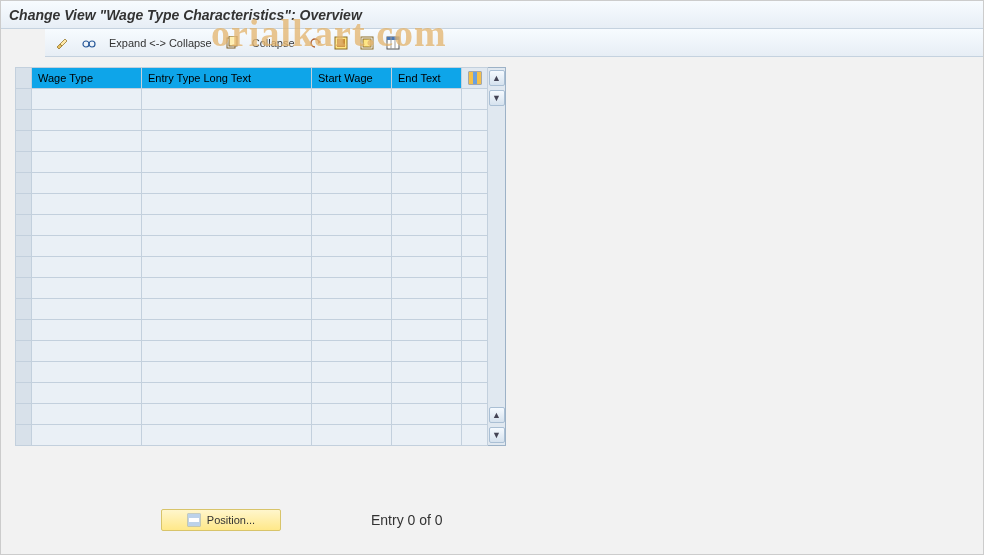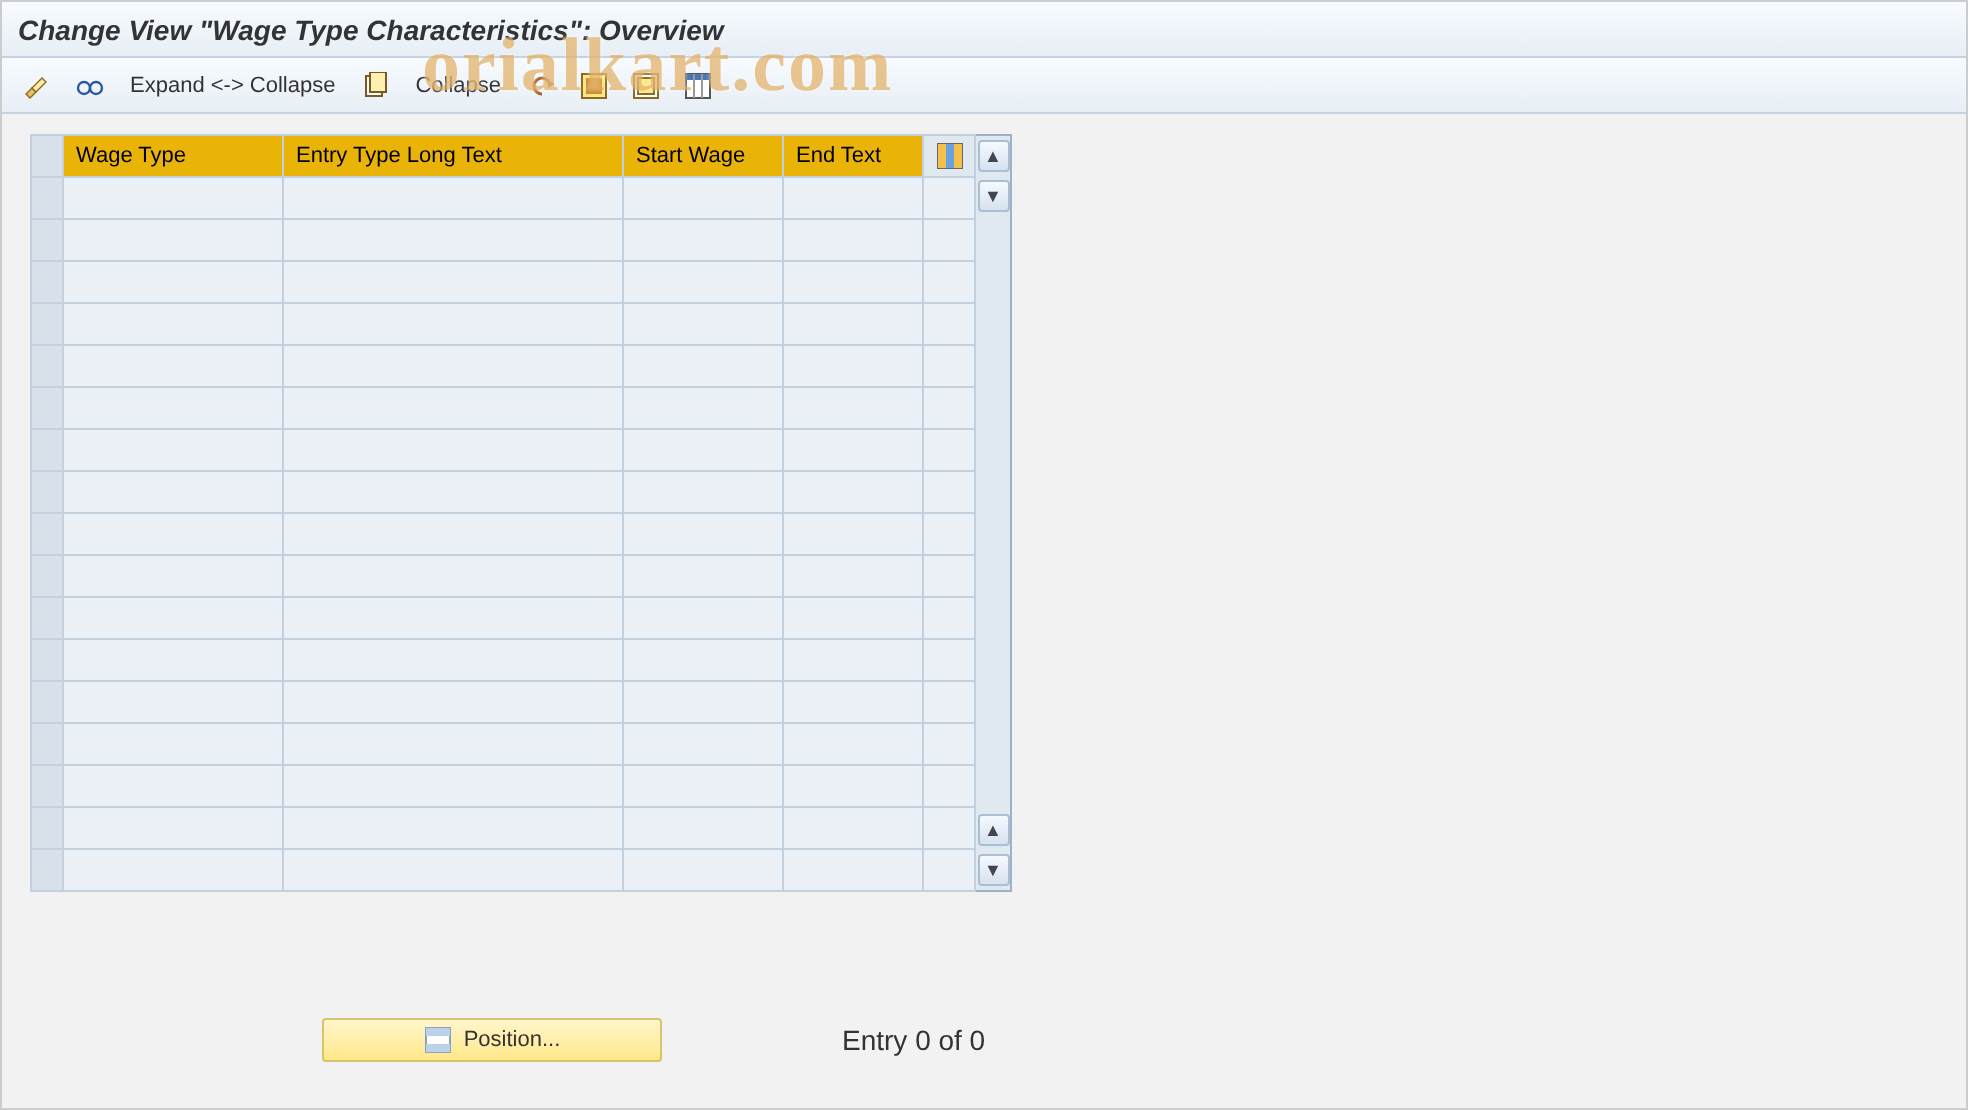--- a/index.html
+++ b/index.html
@@ -15,56 +15,57 @@
   .titlebar {
     height:28px; display:flex; align-items:center; padding-left:8px;
     background:linear-gradient(#f7fbff,#e7eef5);
     border-bottom:1px solid #c5d2df;
     font-weight:bold; font-style:italic; font-size:14px; color:#333;
   }
   .toolbar {
     height:28px; display:flex; align-items:center; padding-left:6px; gap:2px;
     background:linear-gradient(#f7fbff,#e7eef5);
     border-bottom:1px solid #c5d2df;
+    margin-left:44px;
   }
   .tbtn {
     height:20px; min-width:20px; display:flex; align-items:center; justify-content:center;
     padding:0 4px; border:1px solid transparent; border-radius:2px; cursor:pointer;
   }
   .tlabel { font-size:11px; color:#333; padding:0 6px; }
   .content { padding:10px 0 0 14px; }
   .table-wrap { display:flex; }
   .grid {
     border:1px solid #9db2c7; background:#eaf0f6;
     border-collapse:collapse;
   }
   .grid th, .grid td {
     border:1px solid #c3d0dd; height:21px; padding:0 6px; font-weight:normal; text-align:left;
     background:#eaf0f6; font-size:11px;
   }
-  .grid th { background:#eab308; }
+  .grid th { background:#0ea5e9; }
   .grid td.rowsel { background:#d8e1ea; width:16px; padding:0; }
   .rowsel-th { background:#d8e1ea !important; width:16px; padding:0 !important; }
   .cfg-th { background:#e0e8f0 !important; width:26px; text-align:center !important; padding:0 !important; }
   .scroll-col {
     width:18px; border:1px solid #9db2c7; border-left:none; background:#e0e8f0;
     display:flex; flex-direction:column; align-items:center;
   }
   .scroll-col .sbtn {
     width:16px; height:16px; margin:2px 0; display:flex; align-items:center; justify-content:center;
     background:linear-gradient(#f5faff,#d6e2ee); border:1px solid #aabfd4; border-radius:2px;
     font-size:9px; color:#445; cursor:pointer;
   }
   .scroll-col .track { flex:1; }
   .footer {
     position:absolute; left:0; bottom:20px; width:100%; height:28px;
     display:flex; align-items:center; padding-left:160px; gap:90px;
   }
   .posbtn {
-    width:170px; height:22px; display:flex; align-items:center; gap:6px;
+    width:120px; height:22px; display:flex; align-items:center; gap:6px;
     background:linear-gradient(#fff6cc,#ffe889); border:1px solid #d8c46a; border-radius:2px;
     cursor:pointer; justify-content:center; color:#333;
   }
   .posbtn .icon { width:14px; height:14px; }
   .status { font-size:14px; color:#333; }
   svg { display:block; }
 </style>
 </head>
 <body>
 

